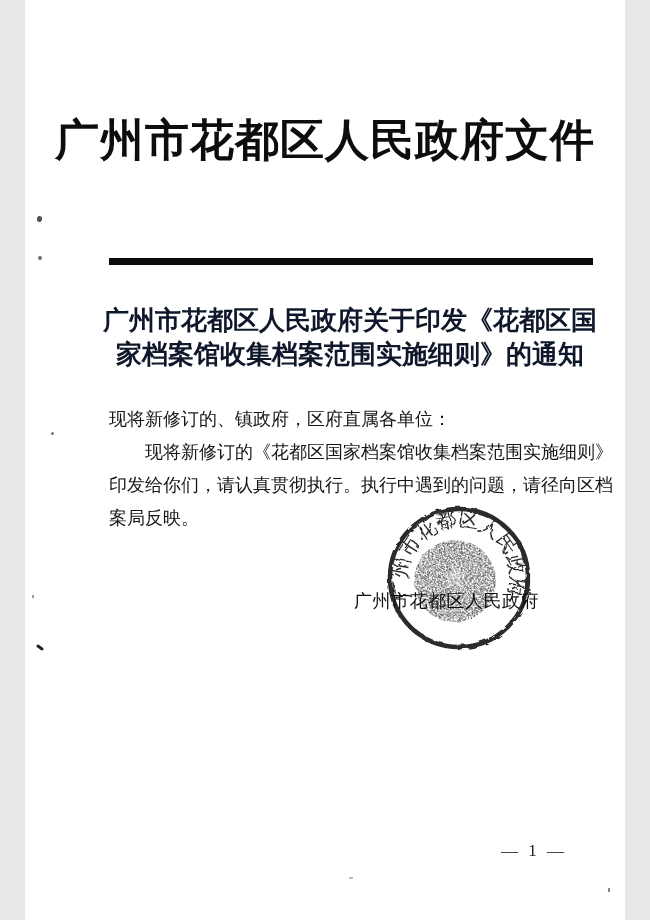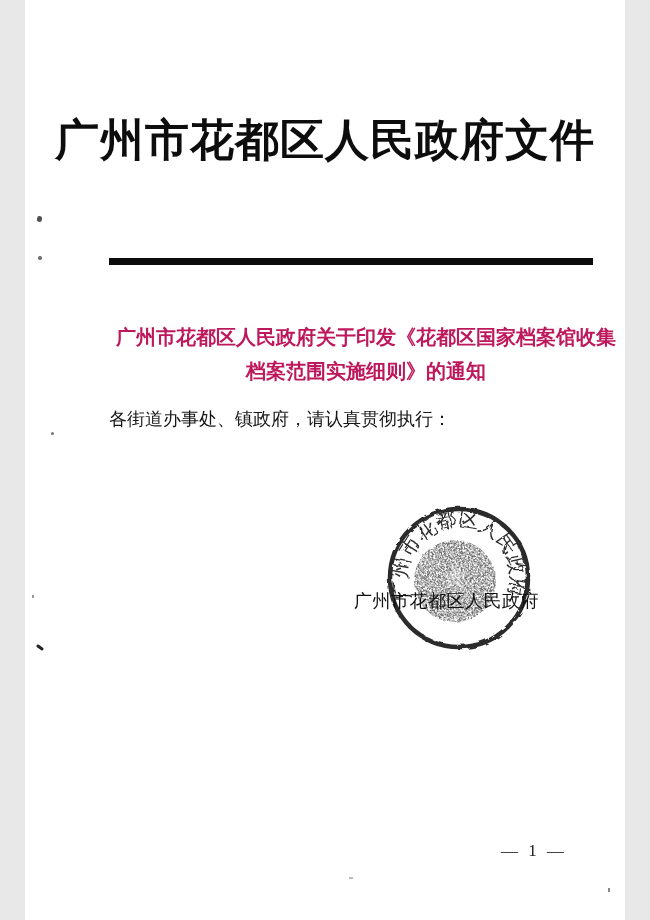--- a/index.html
+++ b/index.html
@@ -22,23 +22,23 @@
     position:absolute; top:217px; left:0; width:100%;
     text-align:center; font-size:20px; line-height:27px;
     letter-spacing:1px; color:#1a1a1a;
   }
   .rule {
     position:absolute; top:258px; left:84px;
     width:484px; height:7px; background:#0b0b0b;
   }
   .subject-title {
     position:absolute; top:304px; left:75px; width:500px;
-    margin:16px; text-align:center;
-    font-size:20px; line-height:34px; font-weight:900;
-    color:#be185d;
+    margin:0; text-align:center;
+    font-size:26px; line-height:34px; font-weight:900;
+    color:#0f172a;
   }
   .salutation {
     position:absolute; top:403px; left:84px; width:505px;
     margin:0; font-size:18px; line-height:33px; color:#161616;
   }
   .body-text {
     position:absolute; top:436px; left:84px; width:504px;
     margin:0; font-size:18px; line-height:33px;
     text-align:justify; text-indent:2em; color:#161616;
     z-index:1;
@@ -77,22 +77,23 @@
 
 <div class="page">
 
   <h1 class="header-title">广州市花都区人民政府文件</h1>
 
 
   <div class="rule"></div>
 
   <h2 class="subject-title">广州市花都区人民政府关于印发《花都区国家档案馆收集档案范围实施细则》的通知</h2>
 
-  <p class="salutation">各街道办事处、镇政府，请认真贯彻执行：</p>
+  <p class="salutation">现将新修订的、镇政府，区府直属各单位：</p>
 
+  <p class="body-text">现将新修订的《花都区国家档案馆收集档案范围实施细则》印发给你们，请认真贯彻执行。执行中遇到的问题，请径向区档案局反映。</p>
 
   <div class="seal">
     <svg width="150" height="150" viewBox="0 0 150 150">
       <defs>
         <path id="arcPath" d="M 28.9 97 A 52 52 0 1 1 123.1 97" fill="none"></path>
         <filter id="rough" x="-15%" y="-15%" width="130%" height="130%">
           <feTurbulence type="fractalNoise" baseFrequency="0.12" numOctaves="2" seed="11" result="n"></feTurbulence>
           <feDisplacementMap in="SourceGraphic" in2="n" scale="4"></feDisplacementMap>
         </filter>
         <filter id="grain" x="-20%" y="-20%" width="140%" height="140%">

